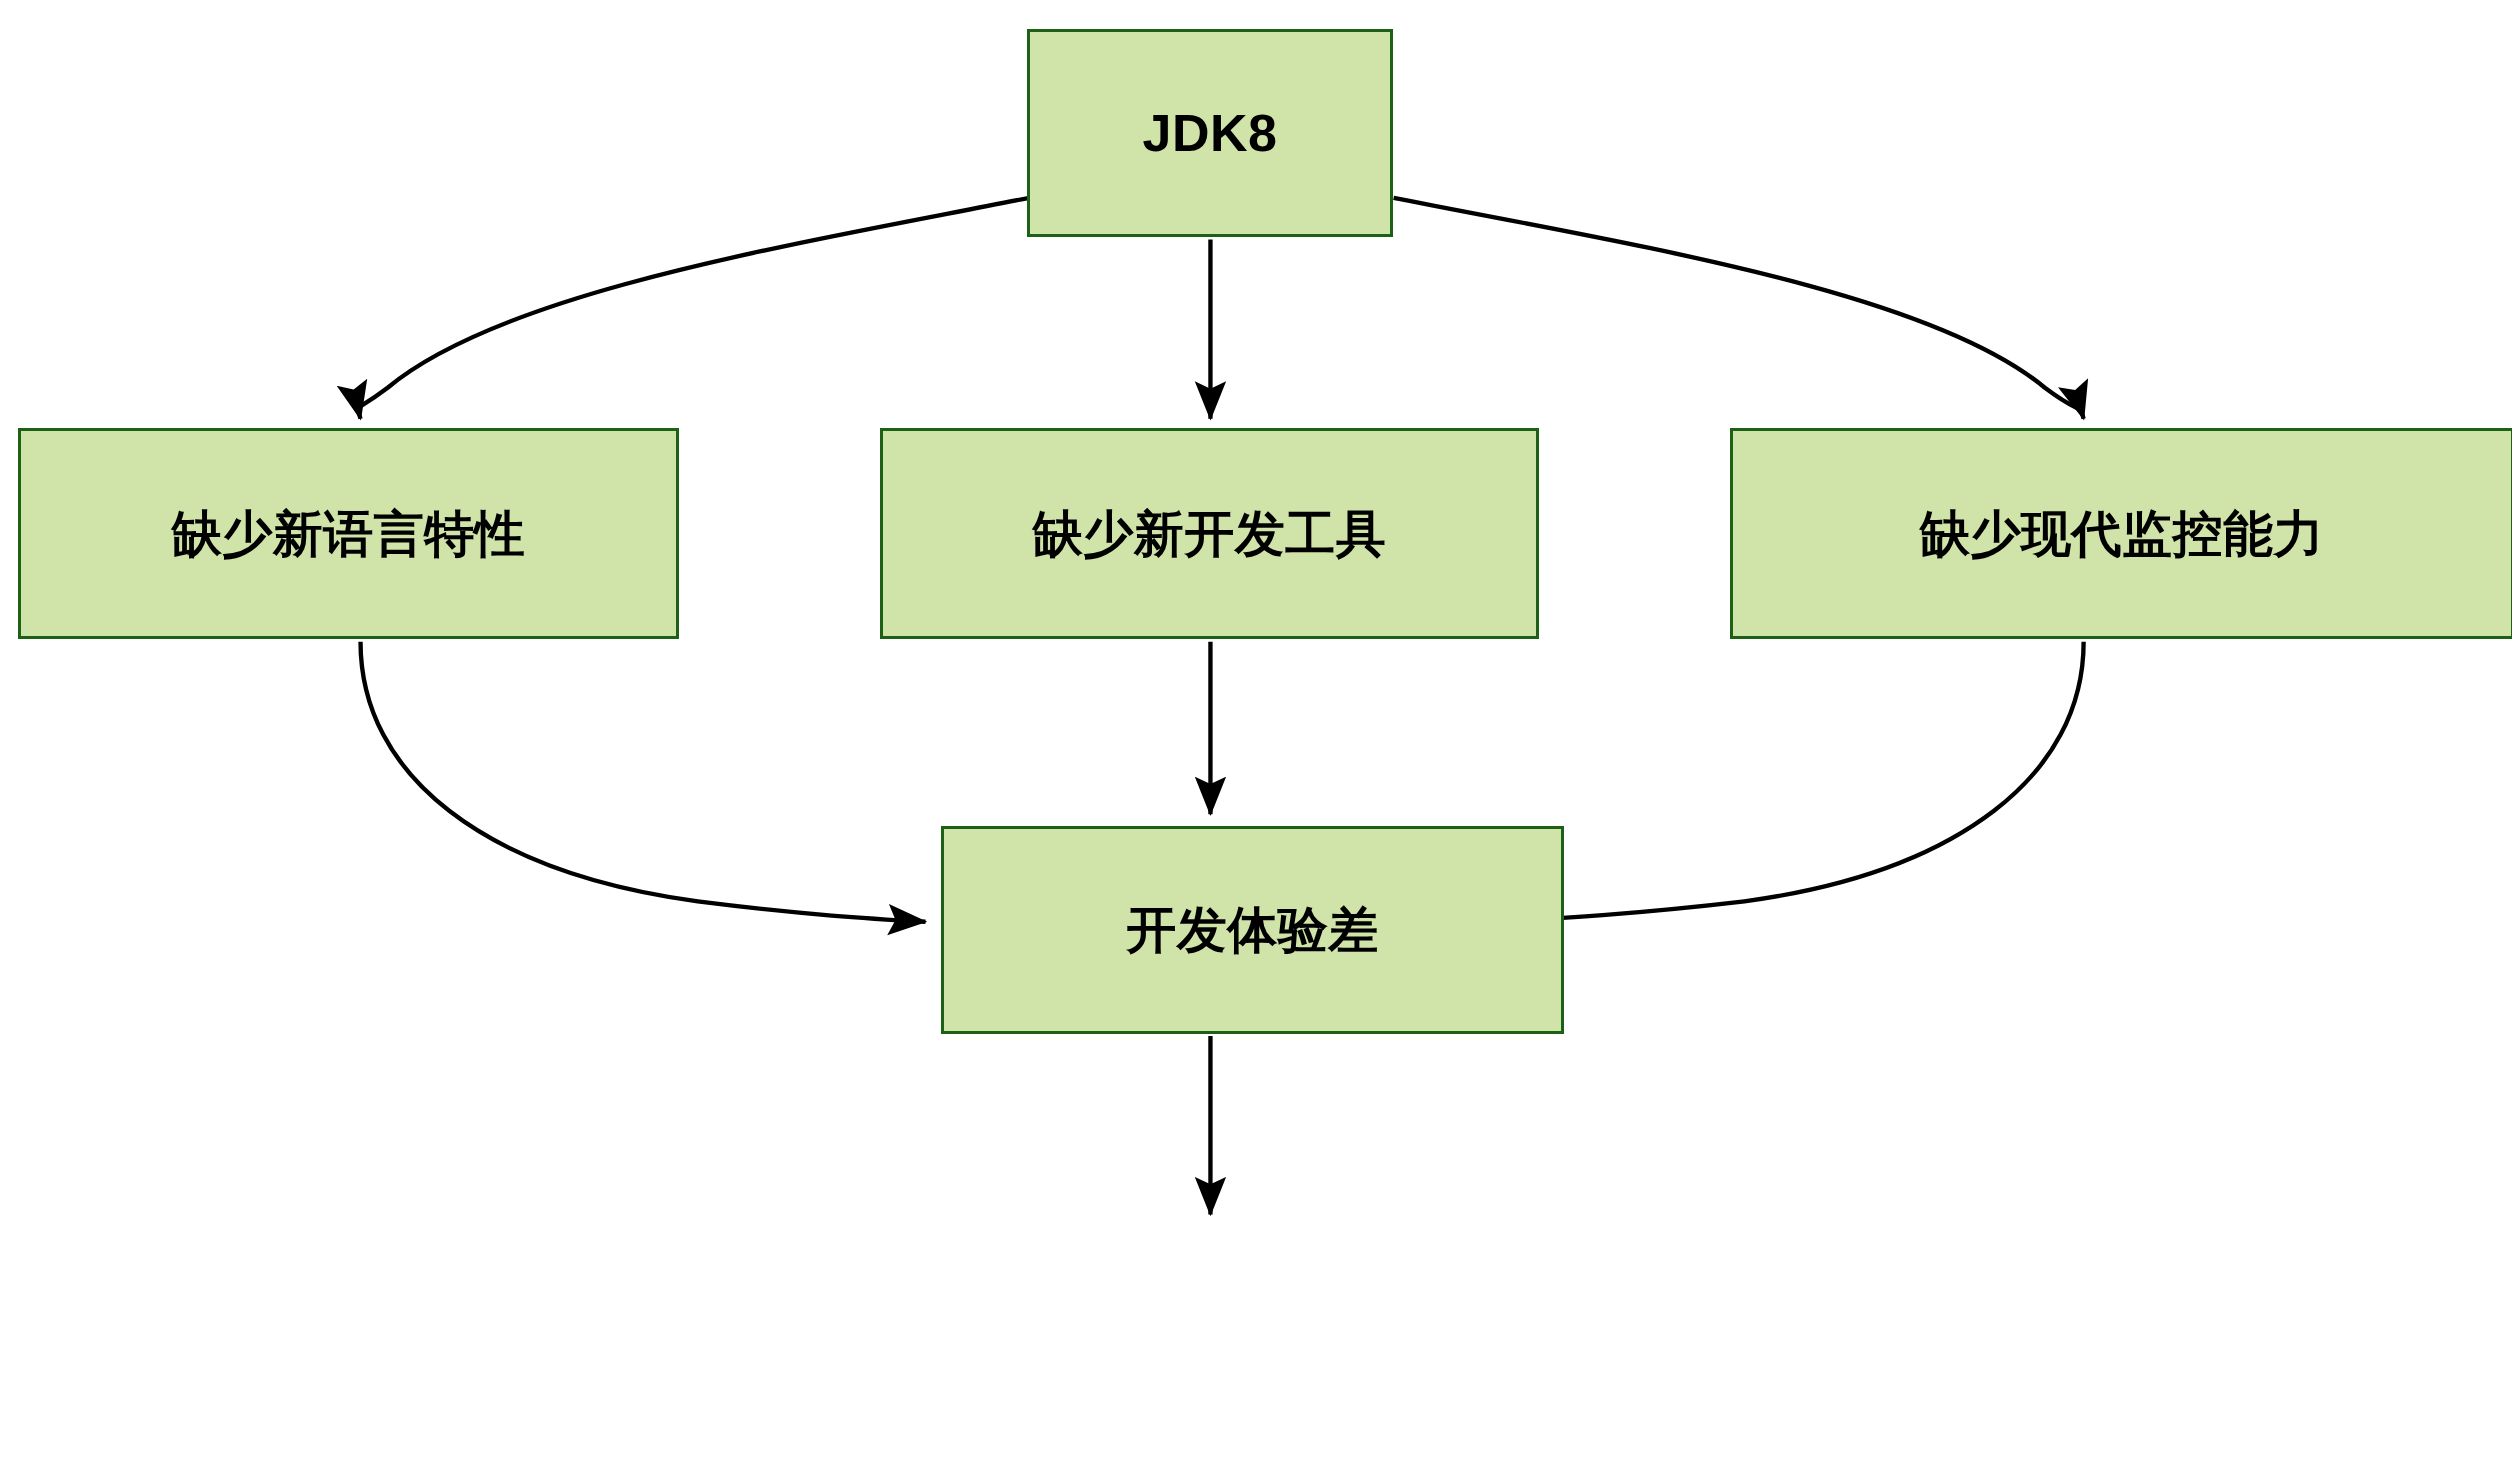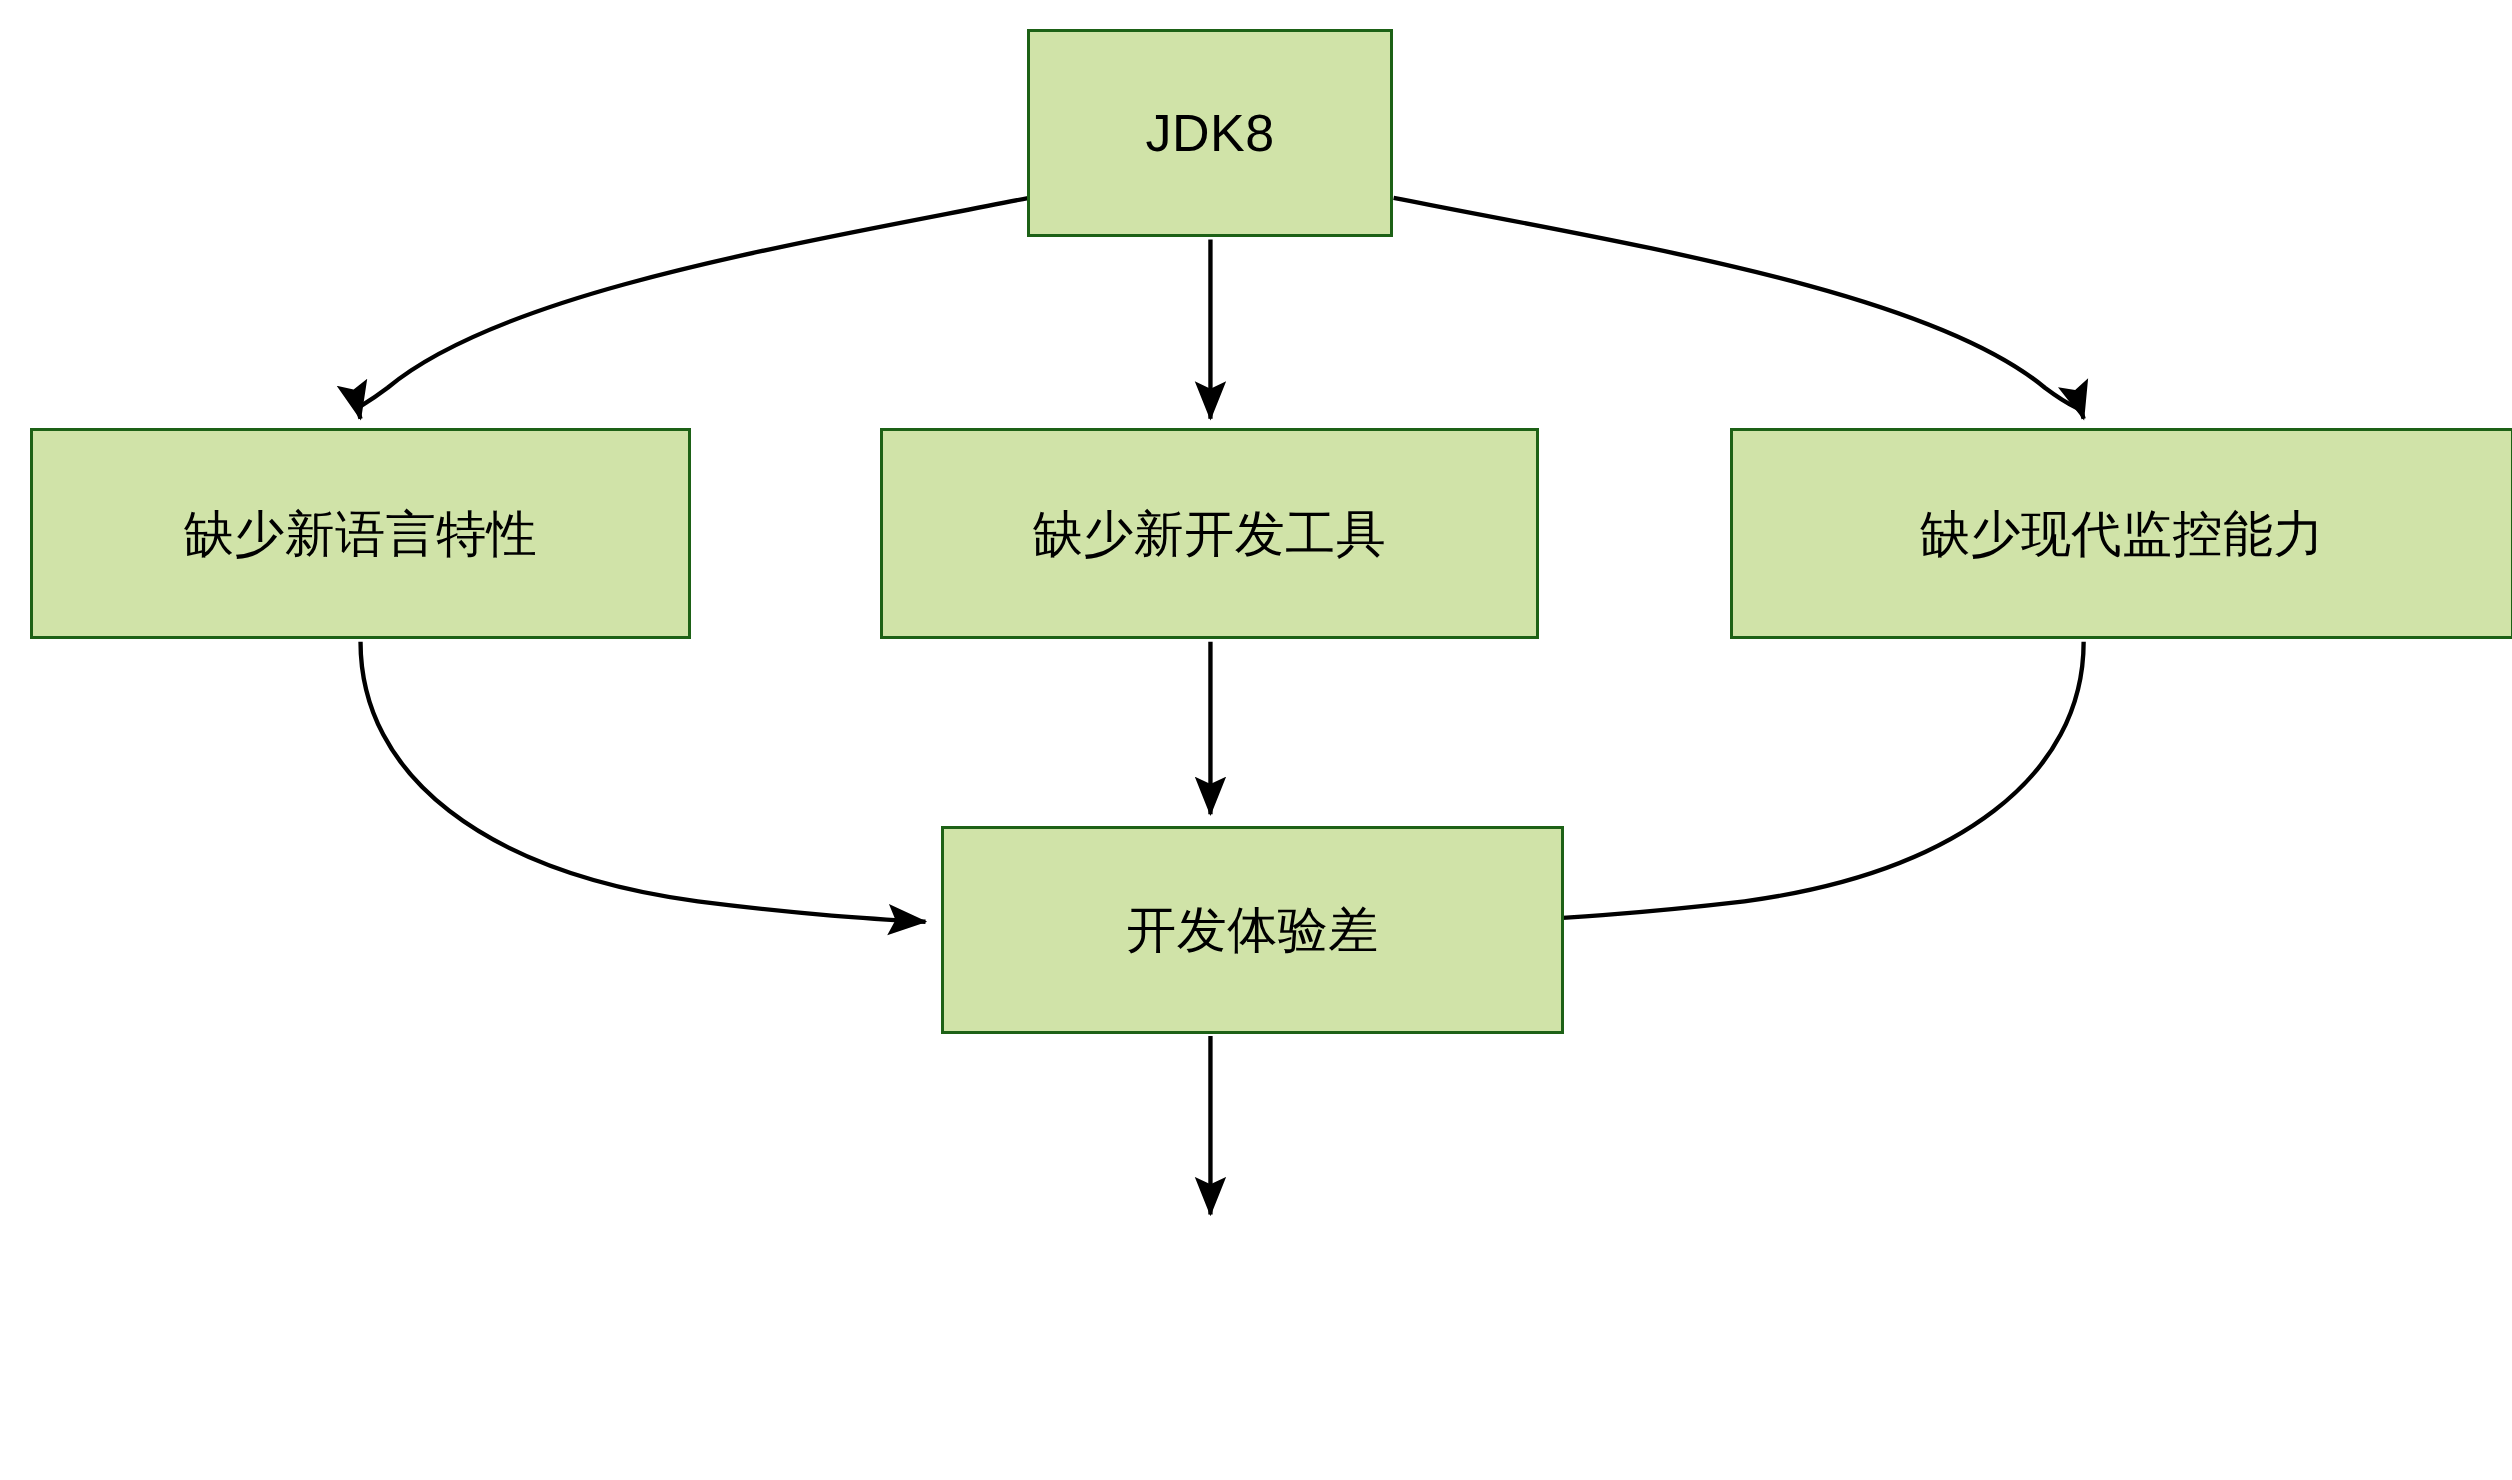--- a/index.html
+++ b/index.html
@@ -34,21 +34,21 @@
     border: 3.9px solid #1d6116;
     display: flex;
     align-items: center;
     justify-content: center;
     text-align: center;
     color: #000000;
     line-height: 1.2;
   }
   .node-label {
     font-size: 50px;
-    font-weight: 400;
+    font-weight: 700;
     letter-spacing: 0.5px;
     white-space: nowrap;
   }
   .node-label.latin {
     font-size: 52px;
   }
 </style>
 </head>
 <body>
 
@@ -76,21 +76,21 @@
 
     <path d="M 2150,662 C 2150,800 2020,900 1800,930 C 1680,944 1600,948 1545,951" fill="none" stroke="#000000" stroke-width="4.5" marker-end="url(#arrowhead-left)"></path>
 
     <path d="M 1249,1069 L 1249,1253" fill="none" stroke="#000000" stroke-width="4.5" marker-end="url(#arrowhead)"></path>
   </svg>
 
   <div class="node" style="left:1027px; top:29px; width:366px; height:208px;">
     <span class="node-label latin">JDK8</span>
   </div>
 
-  <div class="node" style="left:30px; top:428px; width:661px; height:211px;">
+  <div class="node" style="left:18px; top:428px; width:661px; height:211px;">
     <span class="node-label">缺少新语言特性</span>
   </div>
 
   <div class="node" style="left:880px; top:428px; width:659px; height:211px;text-align:center;">
     <span class="node-label">缺少新开发工具</span>
   </div>
 
   <div class="node" style="left:1730px; top:428px; width:784px; height:211px;">
     <span class="node-label">缺少现代监控能力</span>
   </div>

